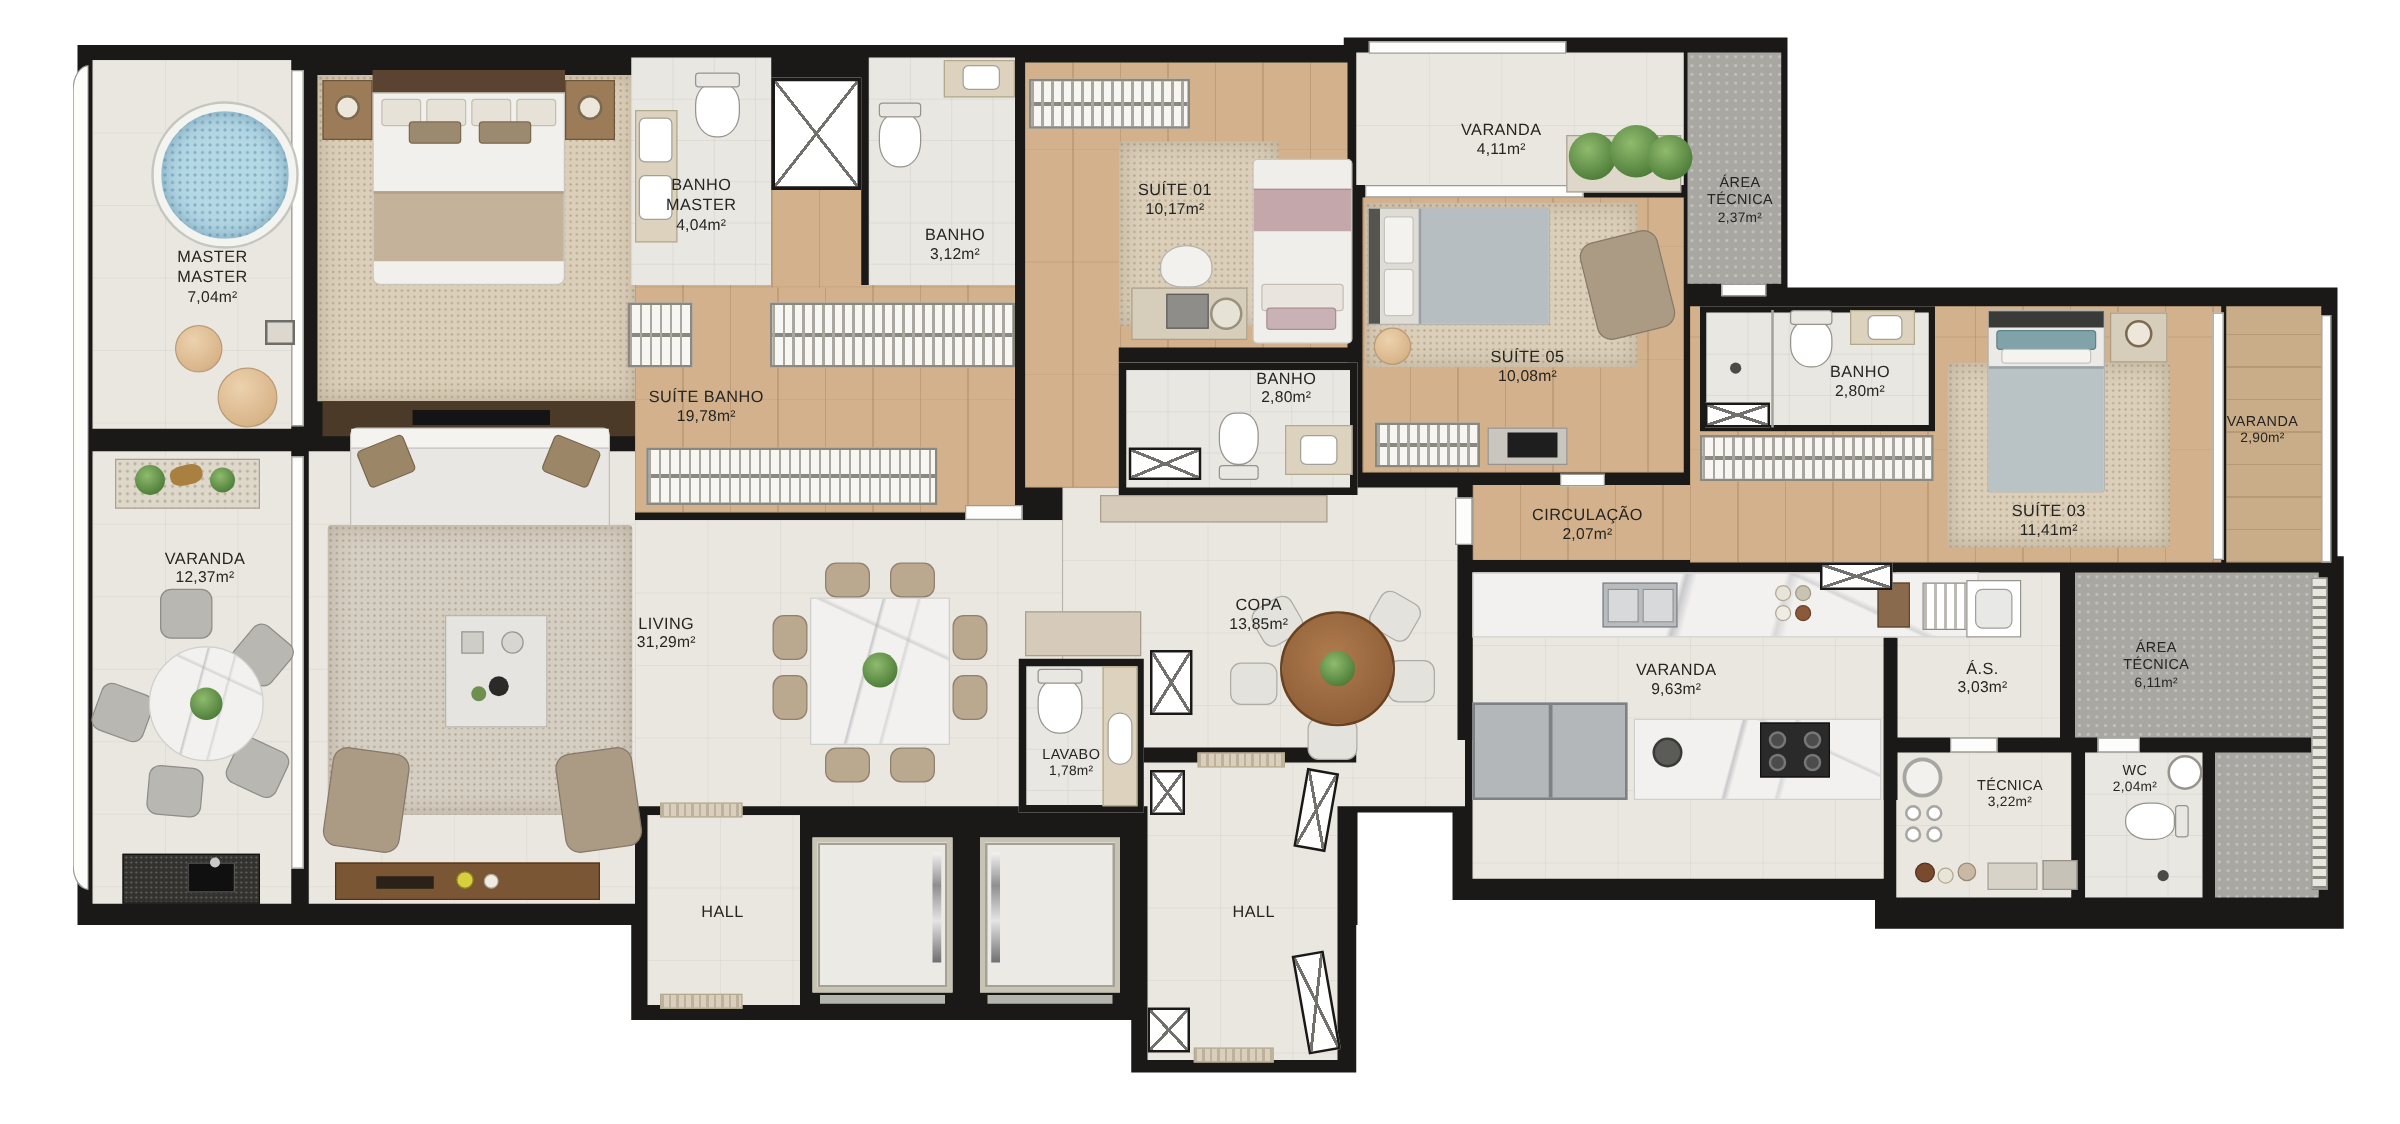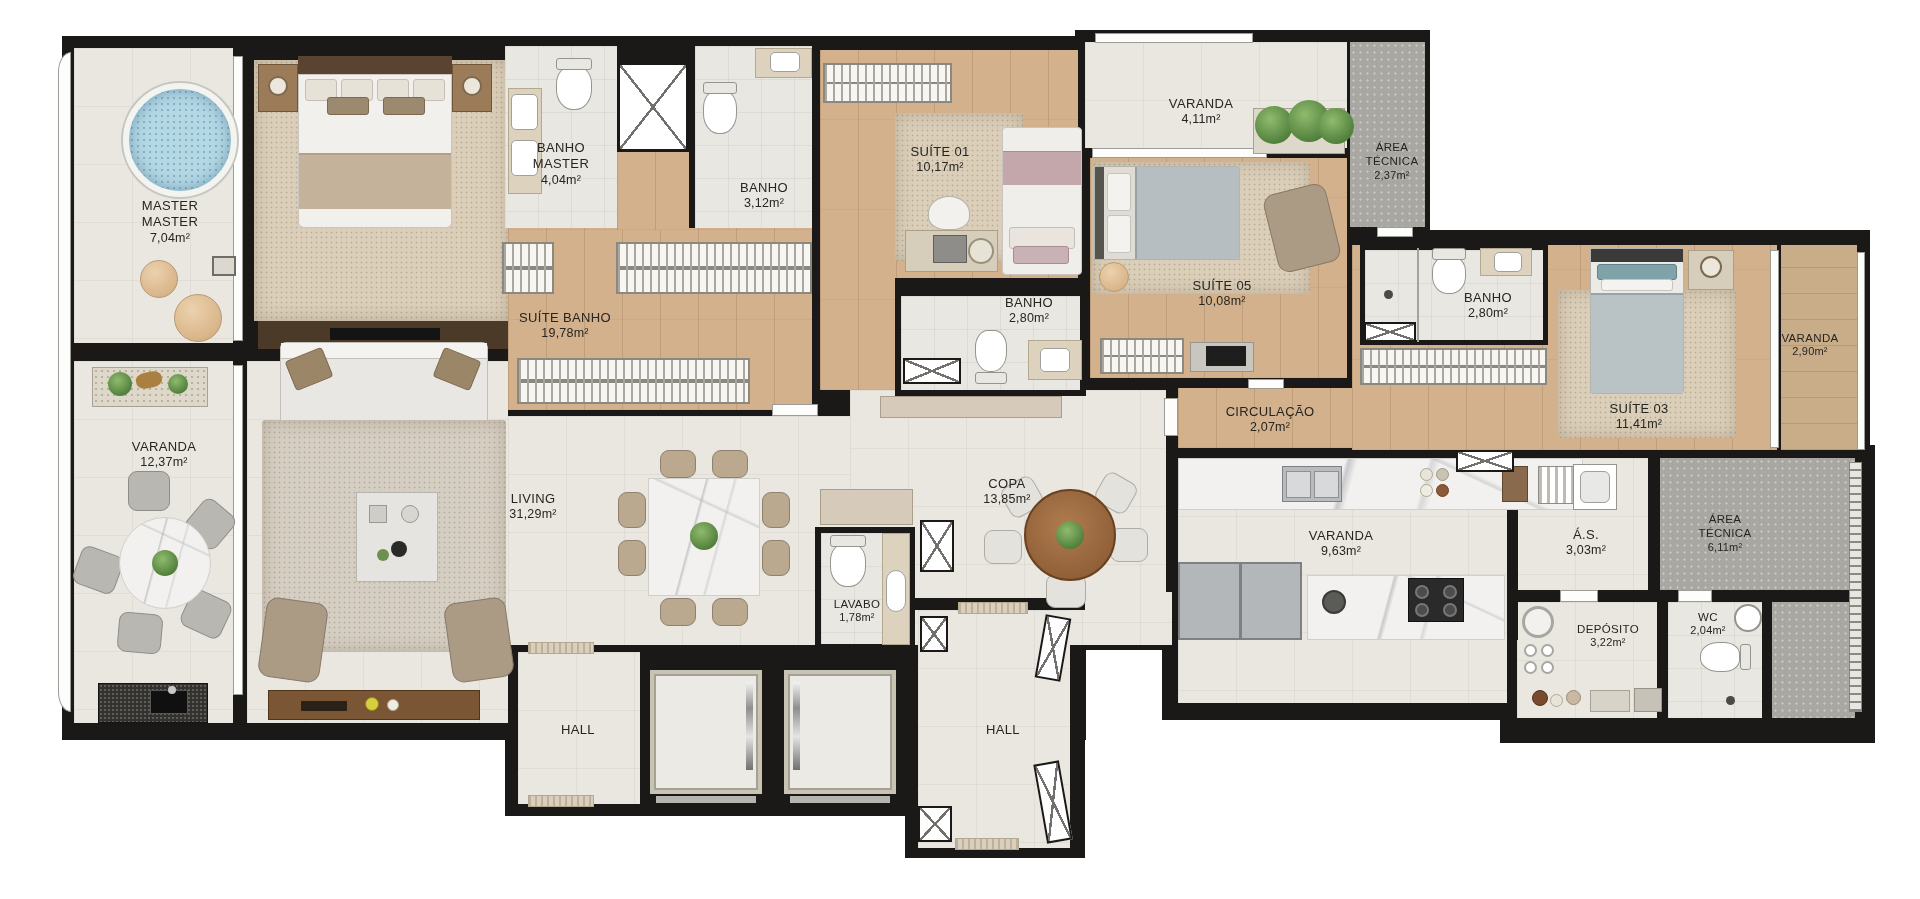--- a/index.html
+++ b/index.html
@@ -352,18 +352,18 @@
   <div class="lbl" style="left:1488px;top:306px;width:70px"><span>BANHO</span><span class="ar">2,80m²</span></div>
   <div class="lbl" style="left:1639px;top:417px;width:84px"><span>SUÍTE 03</span><span class="ar">11,41m²</span></div>
   <div class="lbl sm" style="left:1810px;top:345px;width:84px"><span>VARANDA</span><span class="ar">2,90m²</span></div>
   <div class="lbl" style="left:164px;top:455px;width:94px"><span>VARANDA</span><span class="ar">12,37m²</span></div>
   <div class="lbl" style="left:533px;top:507px;width:94px"><span>LIVING</span><span class="ar">31,29m²</span></div>
   <div class="lbl" style="left:1007px;top:492px;width:94px"><span>COPA</span><span class="ar">13,85m²</span></div>
   <div class="lbl sm" style="left:857px;top:611px;width:80px"><span>LAVABO</span><span class="ar">1,78m²</span></div>
   <div class="lbl" style="left:1341px;top:544px;width:94px"><span>VARANDA</span><span class="ar">9,63m²</span></div>
   <div class="lbl" style="left:1586px;top:543px;width:70px"><span>Á.S.</span><span class="ar">3,03m²</span></div>
   <div class="lbl sm" style="left:1725px;top:533px;width:66px"><span>ÁREA TÉCNICA</span><span class="ar">6,11m²</span></div>
-  <div class="lbl sm" style="left:1608px;top:636px;width:94px"><span>DEPÓSITO</span><span class="ar">3,22m²</span></div>
+  <div class="lbl sm" style="left:1608px;top:636px;width:94px"><span>TÉCNICA</span><span class="ar">3,22m²</span></div>
   <div class="lbl sm" style="left:1708px;top:624px;width:70px"><span>WC</span><span class="ar">2,04m²</span></div>
   <div class="lbl" style="left:578px;top:730px;width:60px"><span>HALL</span></div>
   <div class="lbl" style="left:1003px;top:730px;width:60px"><span>HALL</span></div>
 
 </div>
 
 </body></html>

